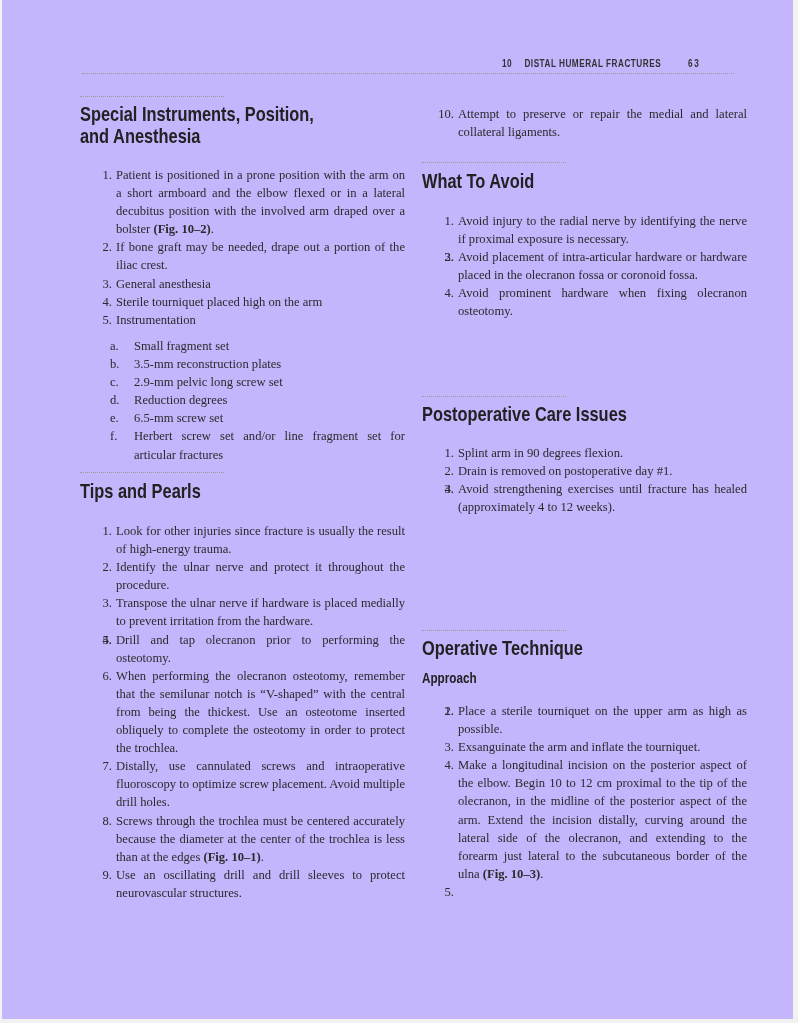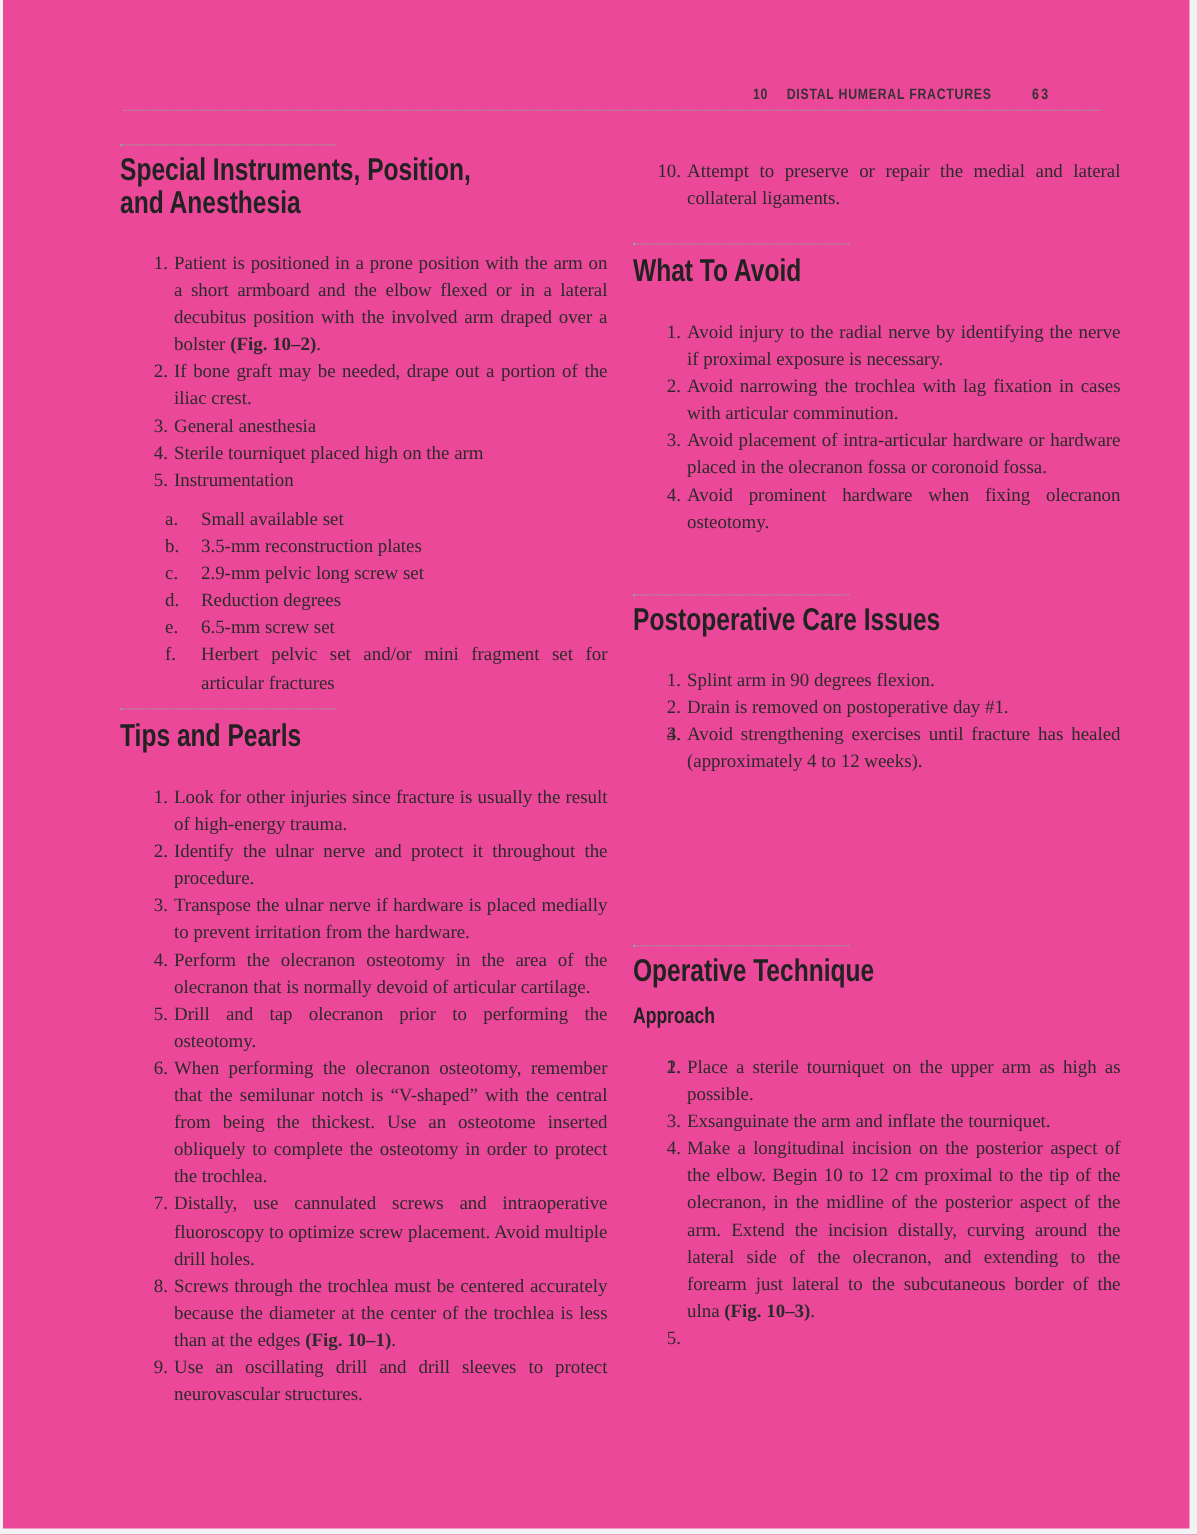--- a/index.html
+++ b/index.html
@@ -4,21 +4,21 @@
 <style>
   html, body { margin: 0; padding: 0; }
   body {
     width: 798px; height: 1023px; overflow: hidden;
     background: #f2f2f2;
     font-family: "Liberation Serif", "DejaVu Serif", serif;
     color: #2b2b2b;
   }
   .page {
     position: absolute; left: 2px; top: 0; width: 791px; height: 1019px;
-    background: #ec4899;
+    background: #c4b5fd;
   }
   .running-head {
     position: absolute; top: 58px; left: 500px; width: 234px;
     font-family: "Liberation Sans", "DejaVu Sans", sans-serif;
     font-weight: bold; font-size: 10px; letter-spacing: 0.6px; color: #333;
     transform: scaleX(0.82); transform-origin: left top;
     white-space: nowrap;
   }
   .running-head .chap { display: inline-block; width: 24px; }
   .running-head .title { display: inline-block; width: 196px; }
@@ -74,53 +74,53 @@
       <span>and Anesthesia</span>
     </h2>
     <ol class="list" style="top:154px; width:313px;">
       <li><span class="num">1.</span><span>Patient is positioned in a prone position with the arm on a short armboard and the elbow flexed or in a lateral decubitus position with the involved arm draped over a bolster </span><span class="fig">(Fig. 10–2)</span><span>.</span></li>
       <li><span class="num">2.</span><span>If bone graft may be needed, drape out a portion of the iliac crest.</span></li>
       <li><span class="num">3.</span><span>General anesthesia</span></li>
       <li><span class="num">4.</span><span>Sterile tourniquet placed high on the arm</span></li>
       <li><span class="num">5.</span><span>Instrumentation</span></li>
     </ol>
     <ol class="list sub" style="top:325px; width:313px;">
-      <li><span class="num">a.</span><span>Small available set</span></li>
+      <li><span class="num">a.</span><span>Small fragment set</span></li>
       <li><span class="num">b.</span><span>3.5-mm reconstruction plates</span></li>
       <li><span class="num">c.</span><span>2.9-mm pelvic long screw set</span></li>
       <li><span class="num">d.</span><span>Reduction degrees</span></li>
       <li><span class="num">e.</span><span>6.5-mm screw set</span></li>
-      <li><span class="num">f.</span><span>Herbert pelvic set and/or mini fragment set for articular fractures</span></li>
+      <li><span class="num">f.</span><span>Herbert screw set and/or line fragment set for articular fractures</span></li>
     </ol>
 
     <div class="sec-rule" style="top:472px;"></div>
     <h2 style="top:480px;">Tips and Pearls</h2>
     <ol class="list" style="top:510px; width:313px;">
       <li><span class="num">1.</span><span>Look for other injuries since fracture is usually the result of high-energy trauma.</span></li>
       <li><span class="num">2.</span><span>Identify the ulnar nerve and protect it throughout the procedure.</span></li>
       <li><span class="num">3.</span><span>Transpose the ulnar nerve if hardware is placed medially to prevent irritation from the hardware.</span></li>
-      <li><span class="num">4.</span><span>Perform the olecranon osteotomy in the area of the olecranon that is normally devoid of articular cartilage.</span></li>
+      <li><span class="num">4.</span></li>
       <li><span class="num">5.</span><span>Drill and tap olecranon prior to performing the osteotomy.</span></li>
       <li><span class="num">6.</span><span>When performing the olecranon osteotomy, remember that the semilunar notch is “V-shaped” with the central from being the thickest. Use an osteotome inserted obliquely to complete the osteotomy in order to protect the trochlea.</span></li>
       <li><span class="num">7.</span><span>Distally, use cannulated screws and intraoperative fluoroscopy to optimize screw placement. Avoid multiple drill holes.</span></li>
       <li><span class="num">8.</span><span>Screws through the trochlea must be centered accurately because the diameter at the center of the trochlea is less than at the edges </span><span class="fig">(Fig. 10–1)</span><span>.</span></li>
       <li><span class="num">9.</span><span>Use an oscillating drill and drill sleeves to protect neurovascular structures.</span></li>
     </ol>
   </div>
 
   <div class="col col-right">
     <ol class="list" style="top:93px; width:313px;">
       <li><span class="num">10.</span><span>Attempt to preserve or repair the medial and lateral collateral ligaments.</span></li>
     </ol>
 
     <div class="sec-rule" style="top:162px;"></div>
     <h2 style="top:170px;">What To Avoid</h2>
     <ol class="list" style="top:200px; width:313px;">
       <li><span class="num">1.</span><span>Avoid injury to the radial nerve by identifying the nerve if proximal exposure is necessary.</span></li>
-      <li><span class="num">2.</span><span>Avoid narrowing the trochlea with lag fixation in cases with articular comminution.</span></li>
+      <li><span class="num">2.</span></li>
       <li><span class="num">3.</span><span>Avoid placement of intra-articular hardware or hardware placed in the olecranon fossa or coronoid fossa.</span></li>
       <li><span class="num">4.</span><span>Avoid prominent hardware when fixing olecranon osteotomy.</span></li>
     </ol>
 
     <div class="sec-rule" style="top:396px;"></div>
     <h2 style="top:403px;">Postoperative Care Issues</h2>
     <ol class="list" style="top:432px; width:313px;">
       <li><span class="num">1.</span><span>Splint arm in 90 degrees flexion.</span></li>
       <li><span class="num">2.</span><span>Drain is removed on postoperative day #1.</span></li>
       <li><span class="num">3.</span></li>

